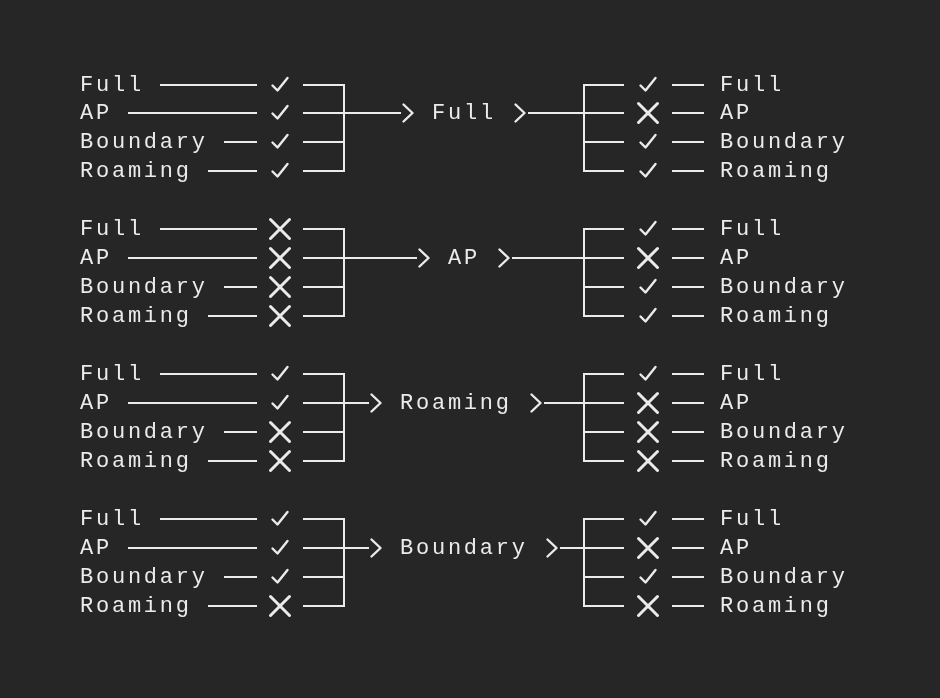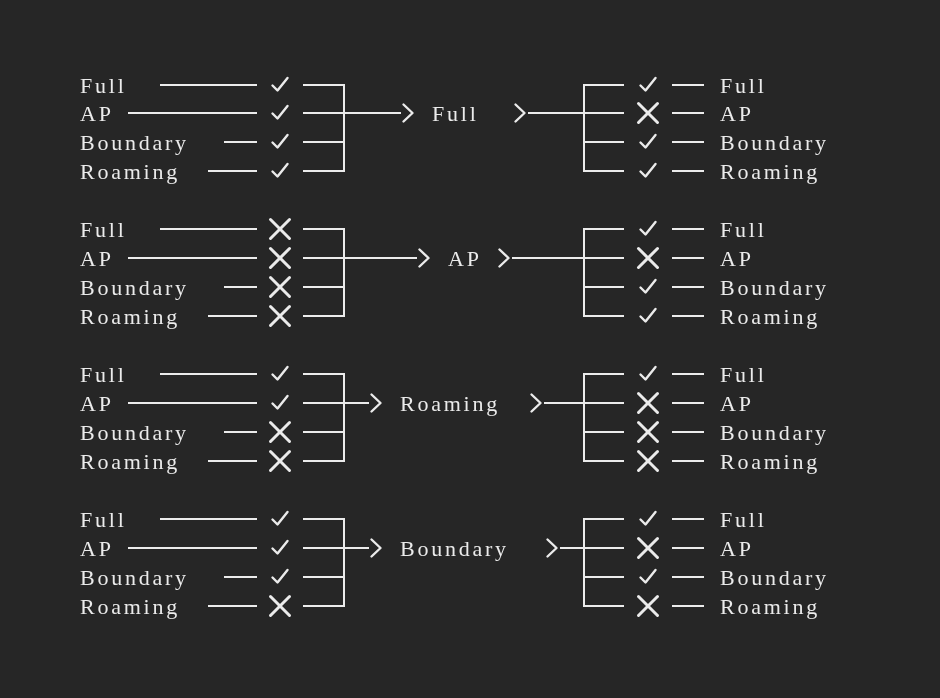--- a/index.html
+++ b/index.html
@@ -1,21 +1,21 @@
 <!DOCTYPE html>
 <html><head>
 <meta charset="utf-8">
 <style>
   html,body{margin:0;padding:0;background:#262626;}
   .canvas{
     position:relative;
     width:940px;height:698px;
     background:#262626;
     overflow:hidden;
-    font-family:Liberation Serif, serif;
+    font-family:Liberation Mono, monospace;
   }
   .canvas svg{position:absolute;left:0;top:0;}
   .lbl{
     position:absolute;
     color:#ebebeb;
     font-size:22px;
     line-height:29px;
     height:29px;
     letter-spacing:2.76px;
     white-space:pre;

